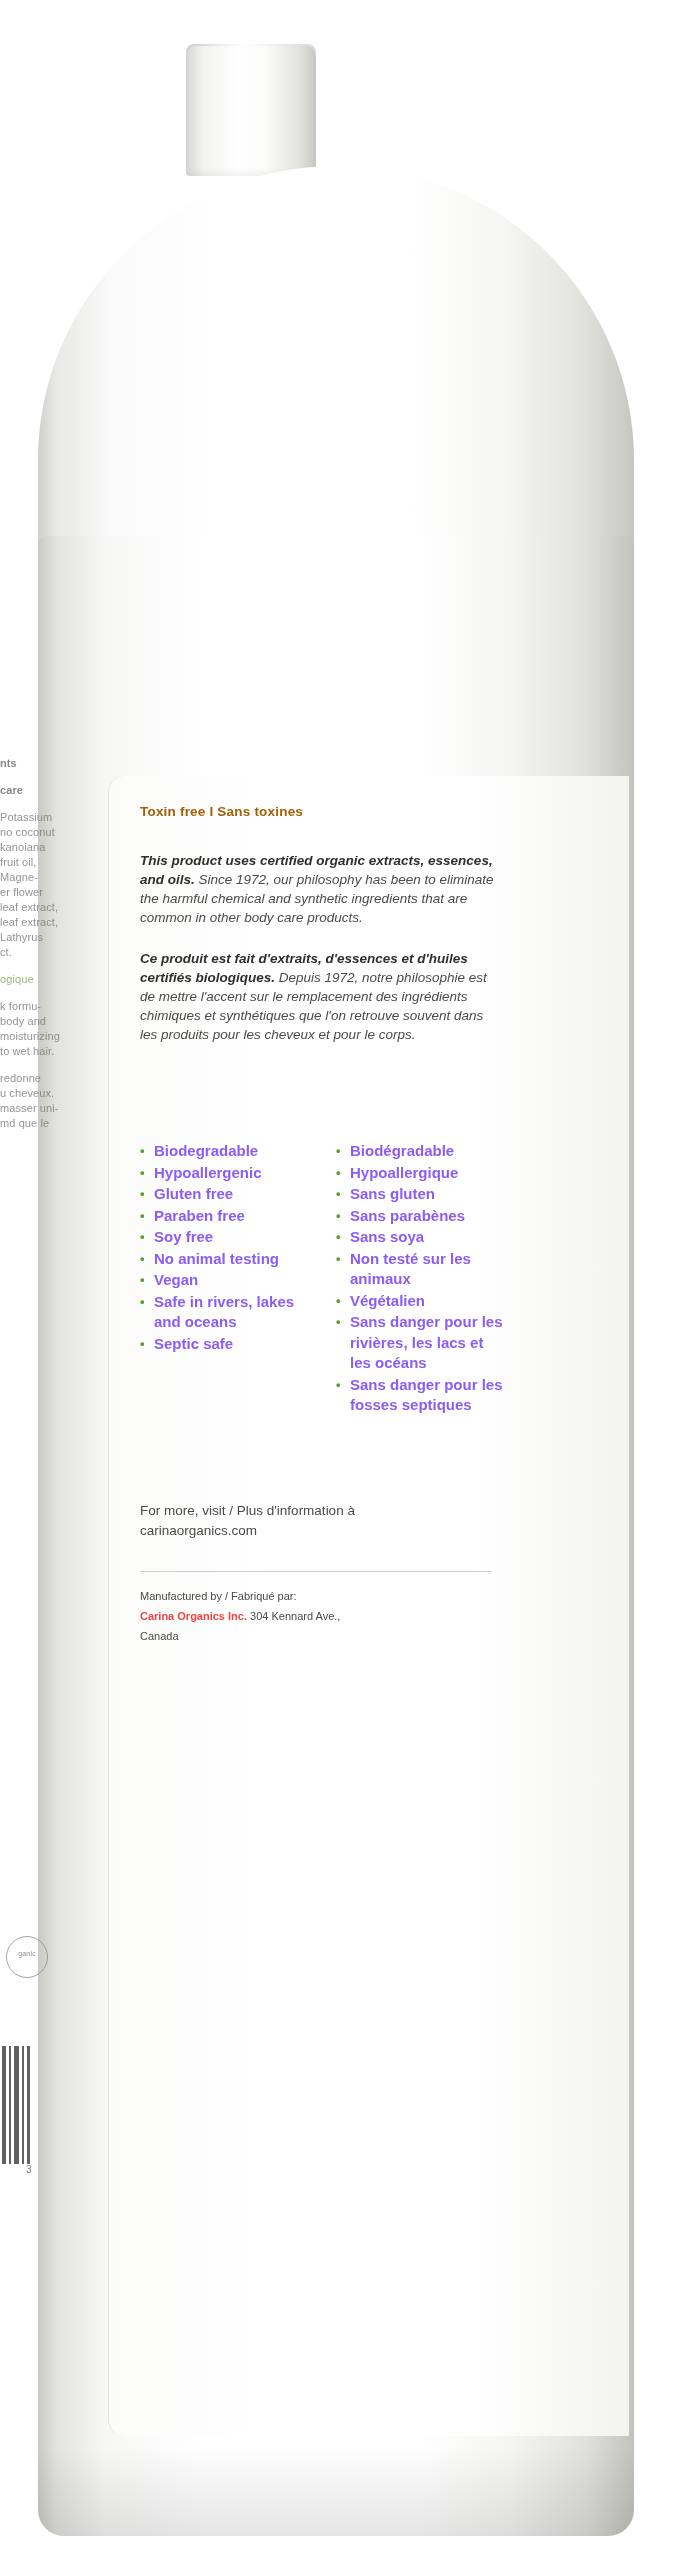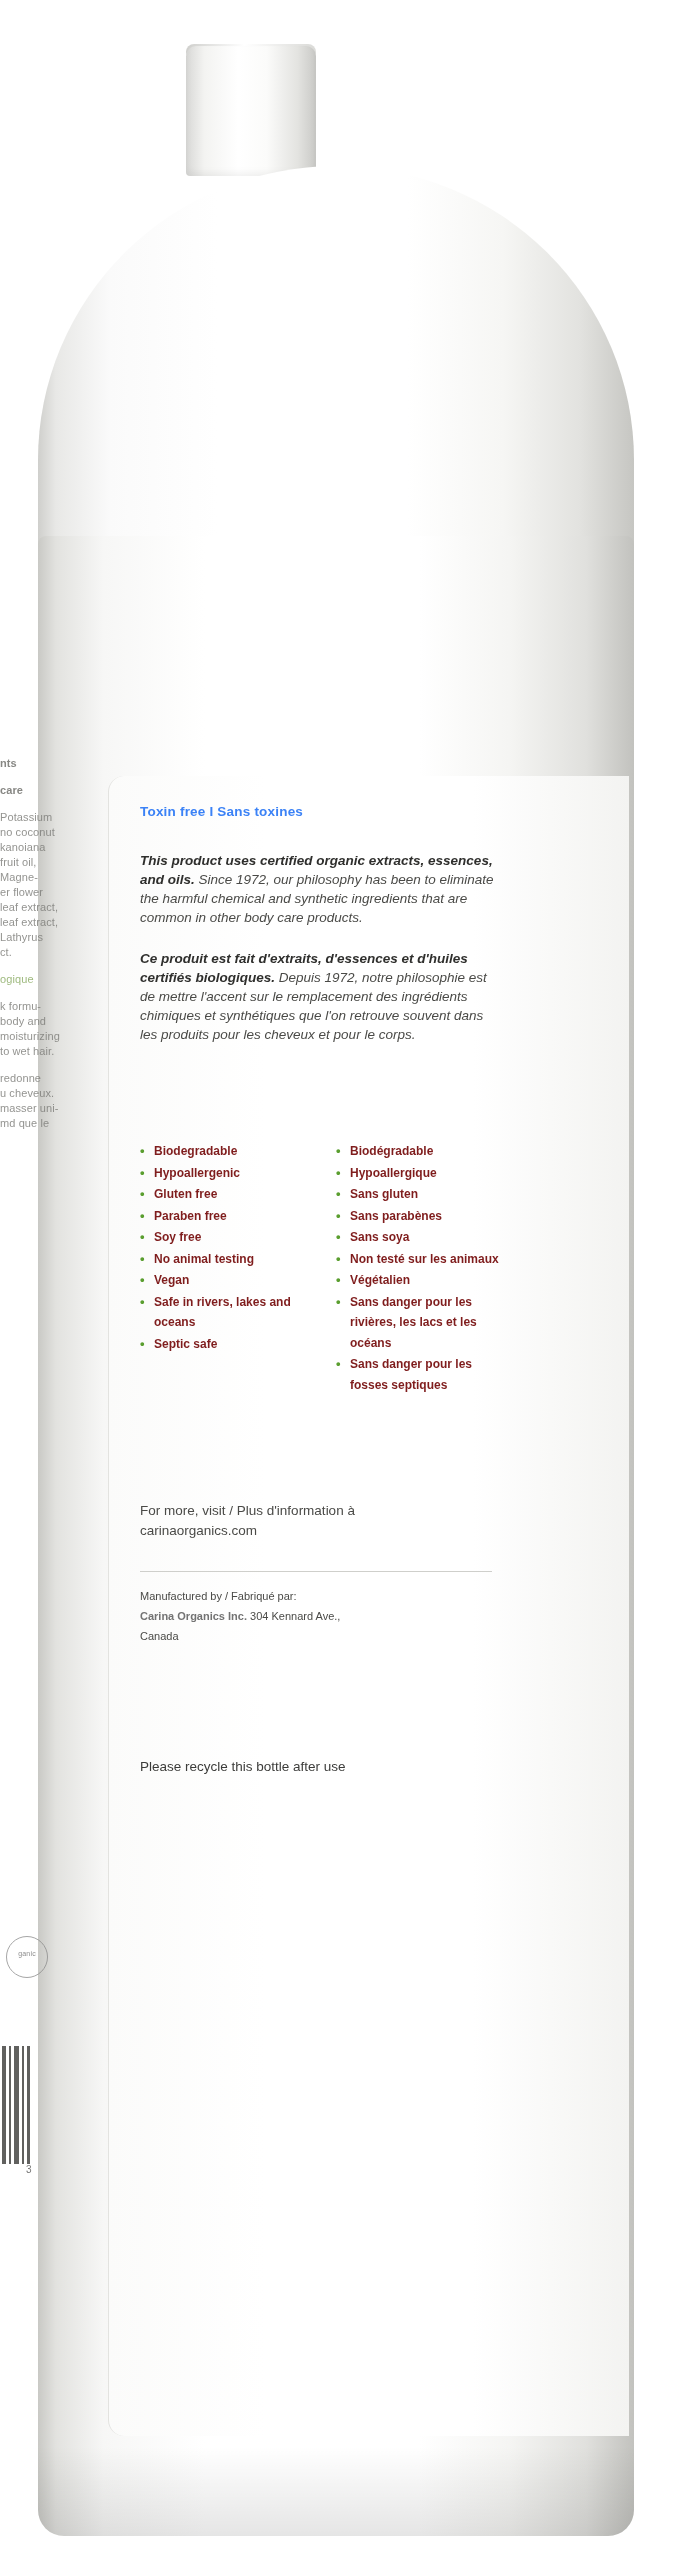--- a/index.html
+++ b/index.html
@@ -165,21 +165,21 @@
     left: 140px;
     top: 786px;
     width: 360px;
     color: #3c3c3a;
     font-size: 13.5px;
     line-height: 19px;
   }
   .toxin-free {
     font-weight: bold;
     font-size: 13.5px;
-    color: #3b82f6;
+    color: #a16207;
     margin: 0 0 30px 0;
     letter-spacing: .2px;
   }
   .para {
     margin: 0 0 22px 0;
     color: #4a4a47;
     font-style: italic;
   }
   .para b { color: #2f2f2d; }
 
@@ -191,22 +191,22 @@
     width: 370px;
     display: flex;
     gap: 28px;
   }
   .bul-col {
     width: 168px;
   }
   .bul {
     position: relative;
     padding-left: 14px;
-    color: #7f1d1d;
-    font-size: 12px;
+    color: #8b5cf6;
+    font-size: 15px;
     line-height: 20.5px;
     font-weight: bold;
     margin-bottom: 1px;
   }
   .bul::before {
     content: "•";
     position: absolute;
     left: 0;
     top: 0;
     color: #5a9e2f;
@@ -232,21 +232,21 @@
   }
   .mfg-block {
     position: absolute;
     left: 140px;
     top: 1570px;
     width: 370px;
     color: #4a4a47;
     font-size: 11px;
     line-height: 20px;
   }
-  .mfg-block b { color: #737373; }
+  .mfg-block b { color: #ef4444; }
   .recycle-block {
     position: absolute;
     left: 140px;
     top: 1740px;
     width: 370px;
     color: #3c3c3a;
     font-size: 13.5px;
     line-height: 21px;
   }
 
@@ -343,16 +343,15 @@
 
   <div class="rule"></div>
 
   <div class="mfg-block">
     <span class="rline">Manufactured by / Fabriqué par:</span>
     <span class="rline"><b>Carina Organics Inc.</b><span> 304 Kennard Ave.,</span></span>
     <span class="rline">Canada</span>
   </div>
 
   <div class="recycle-block">
-    <span class="rline">Please recycle this bottle after use</span>
   </div>
 
 </div>
 
 </body></html>

